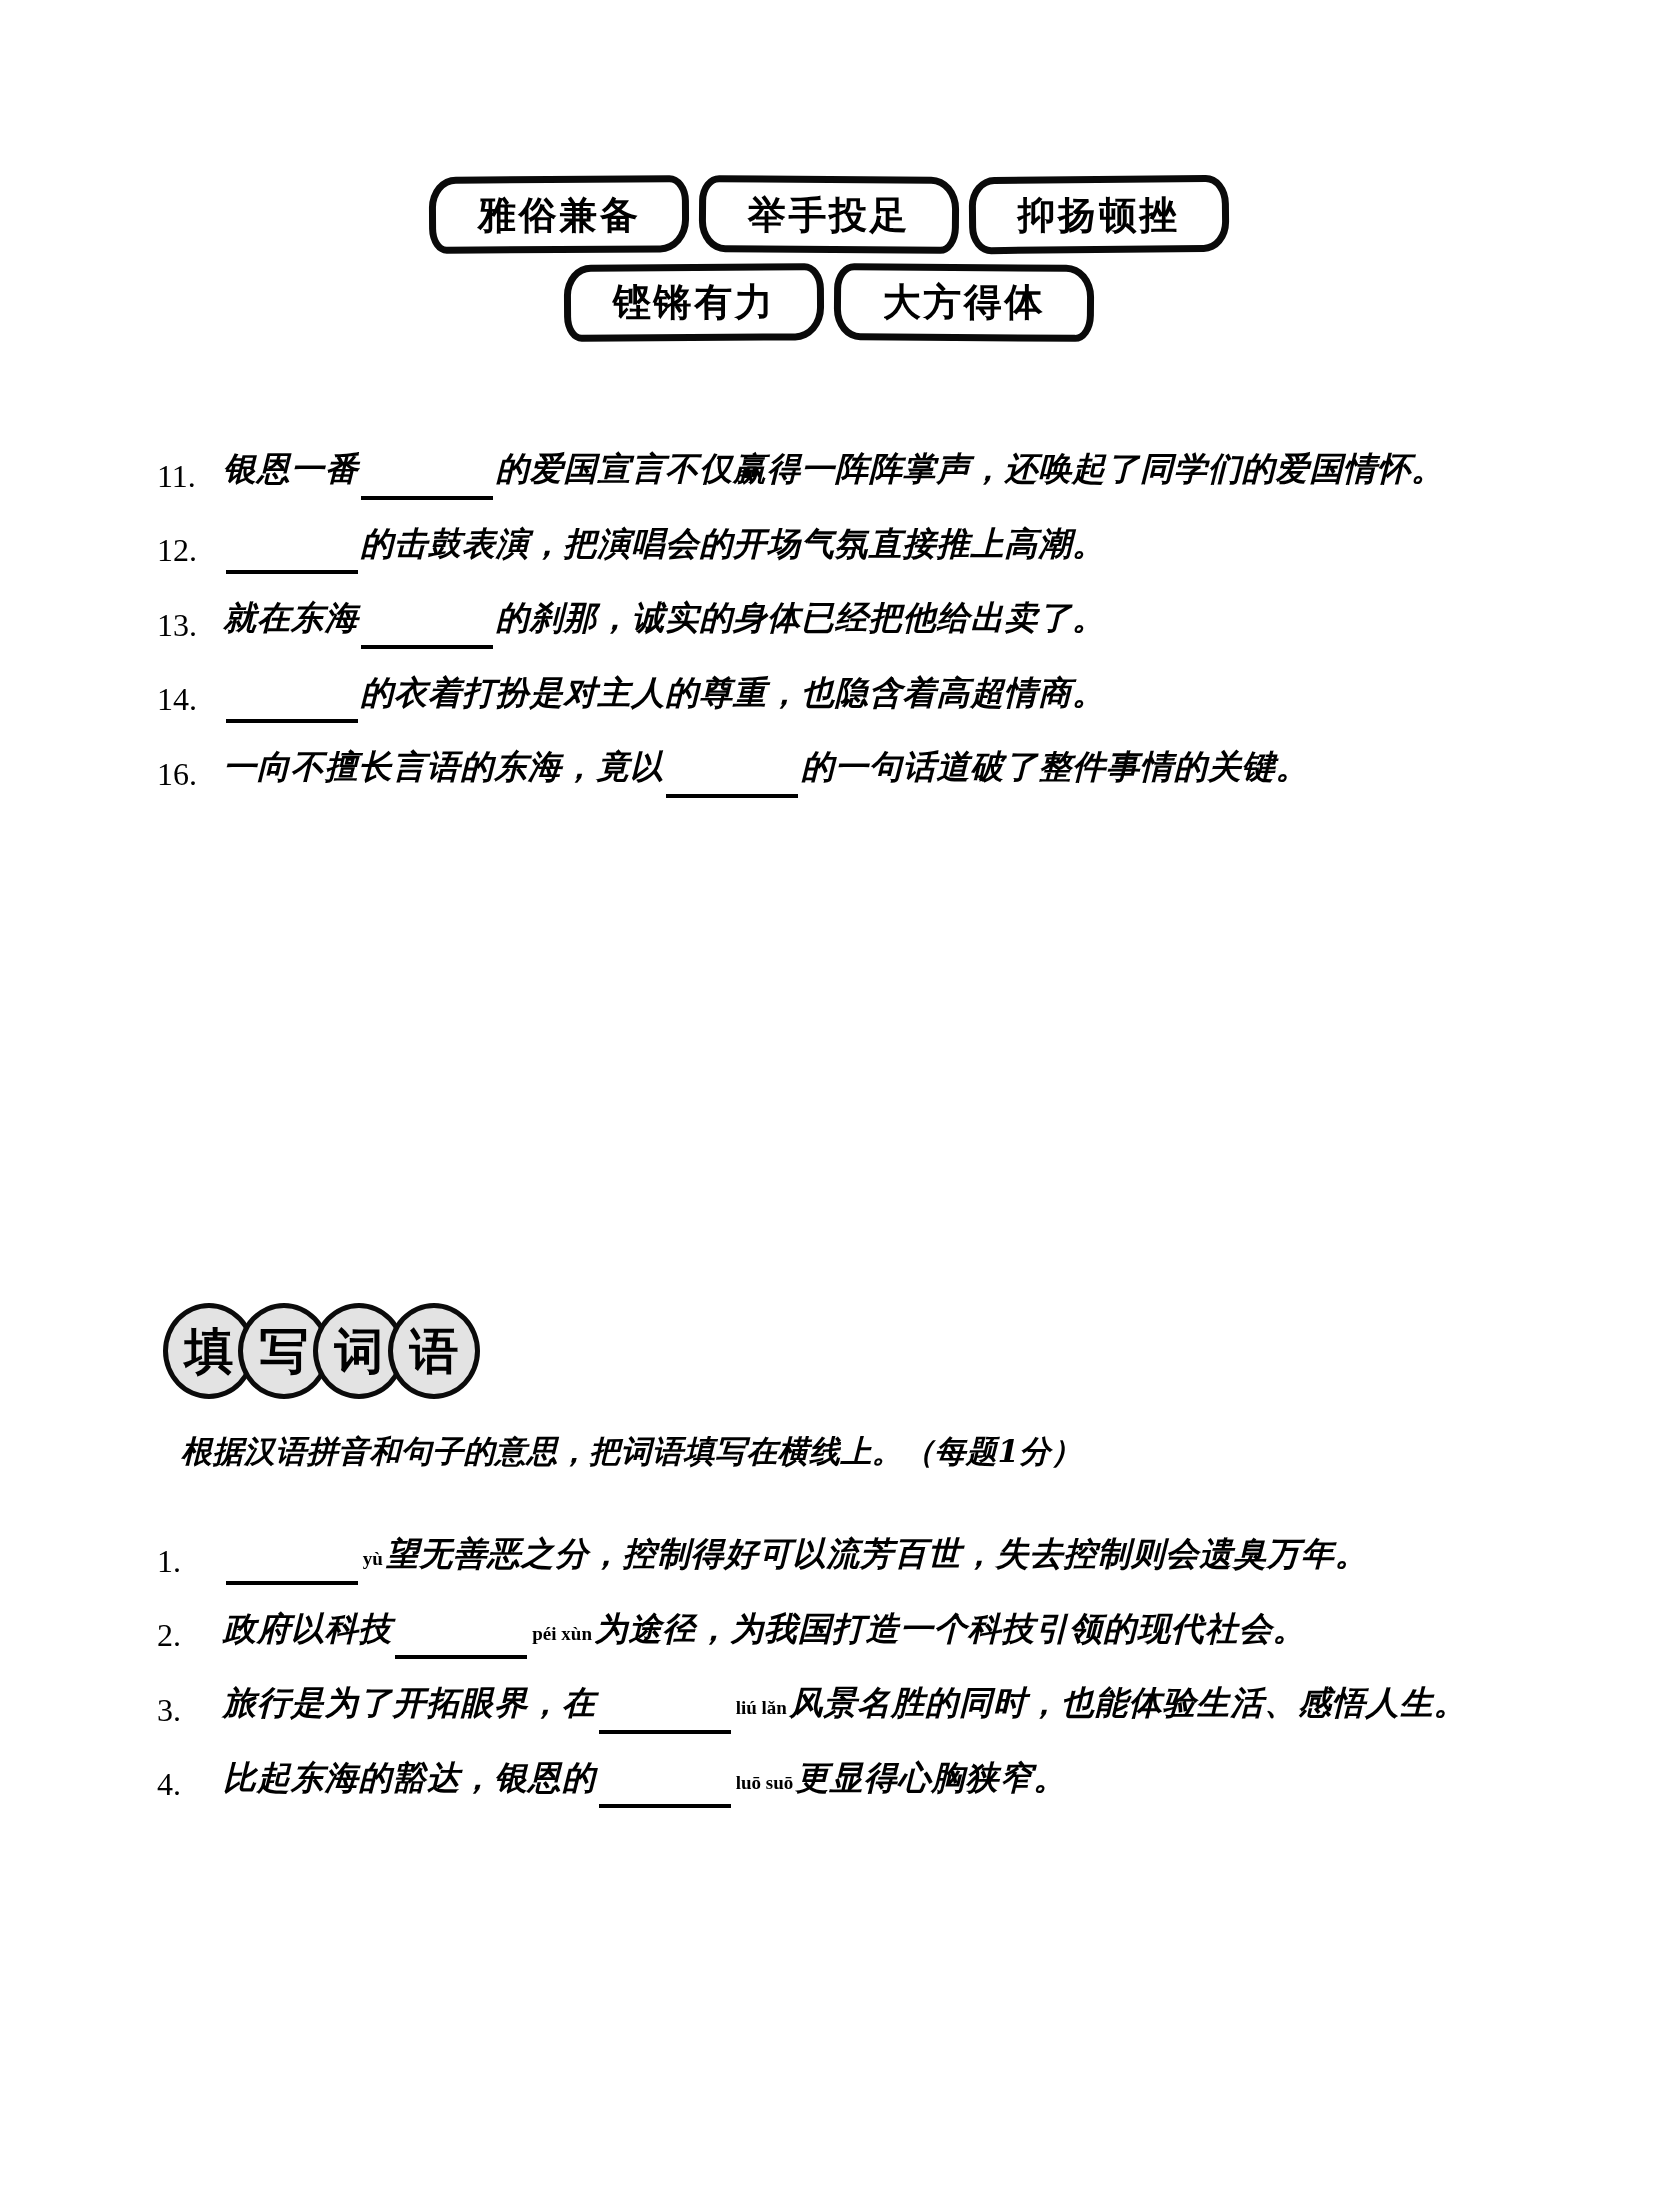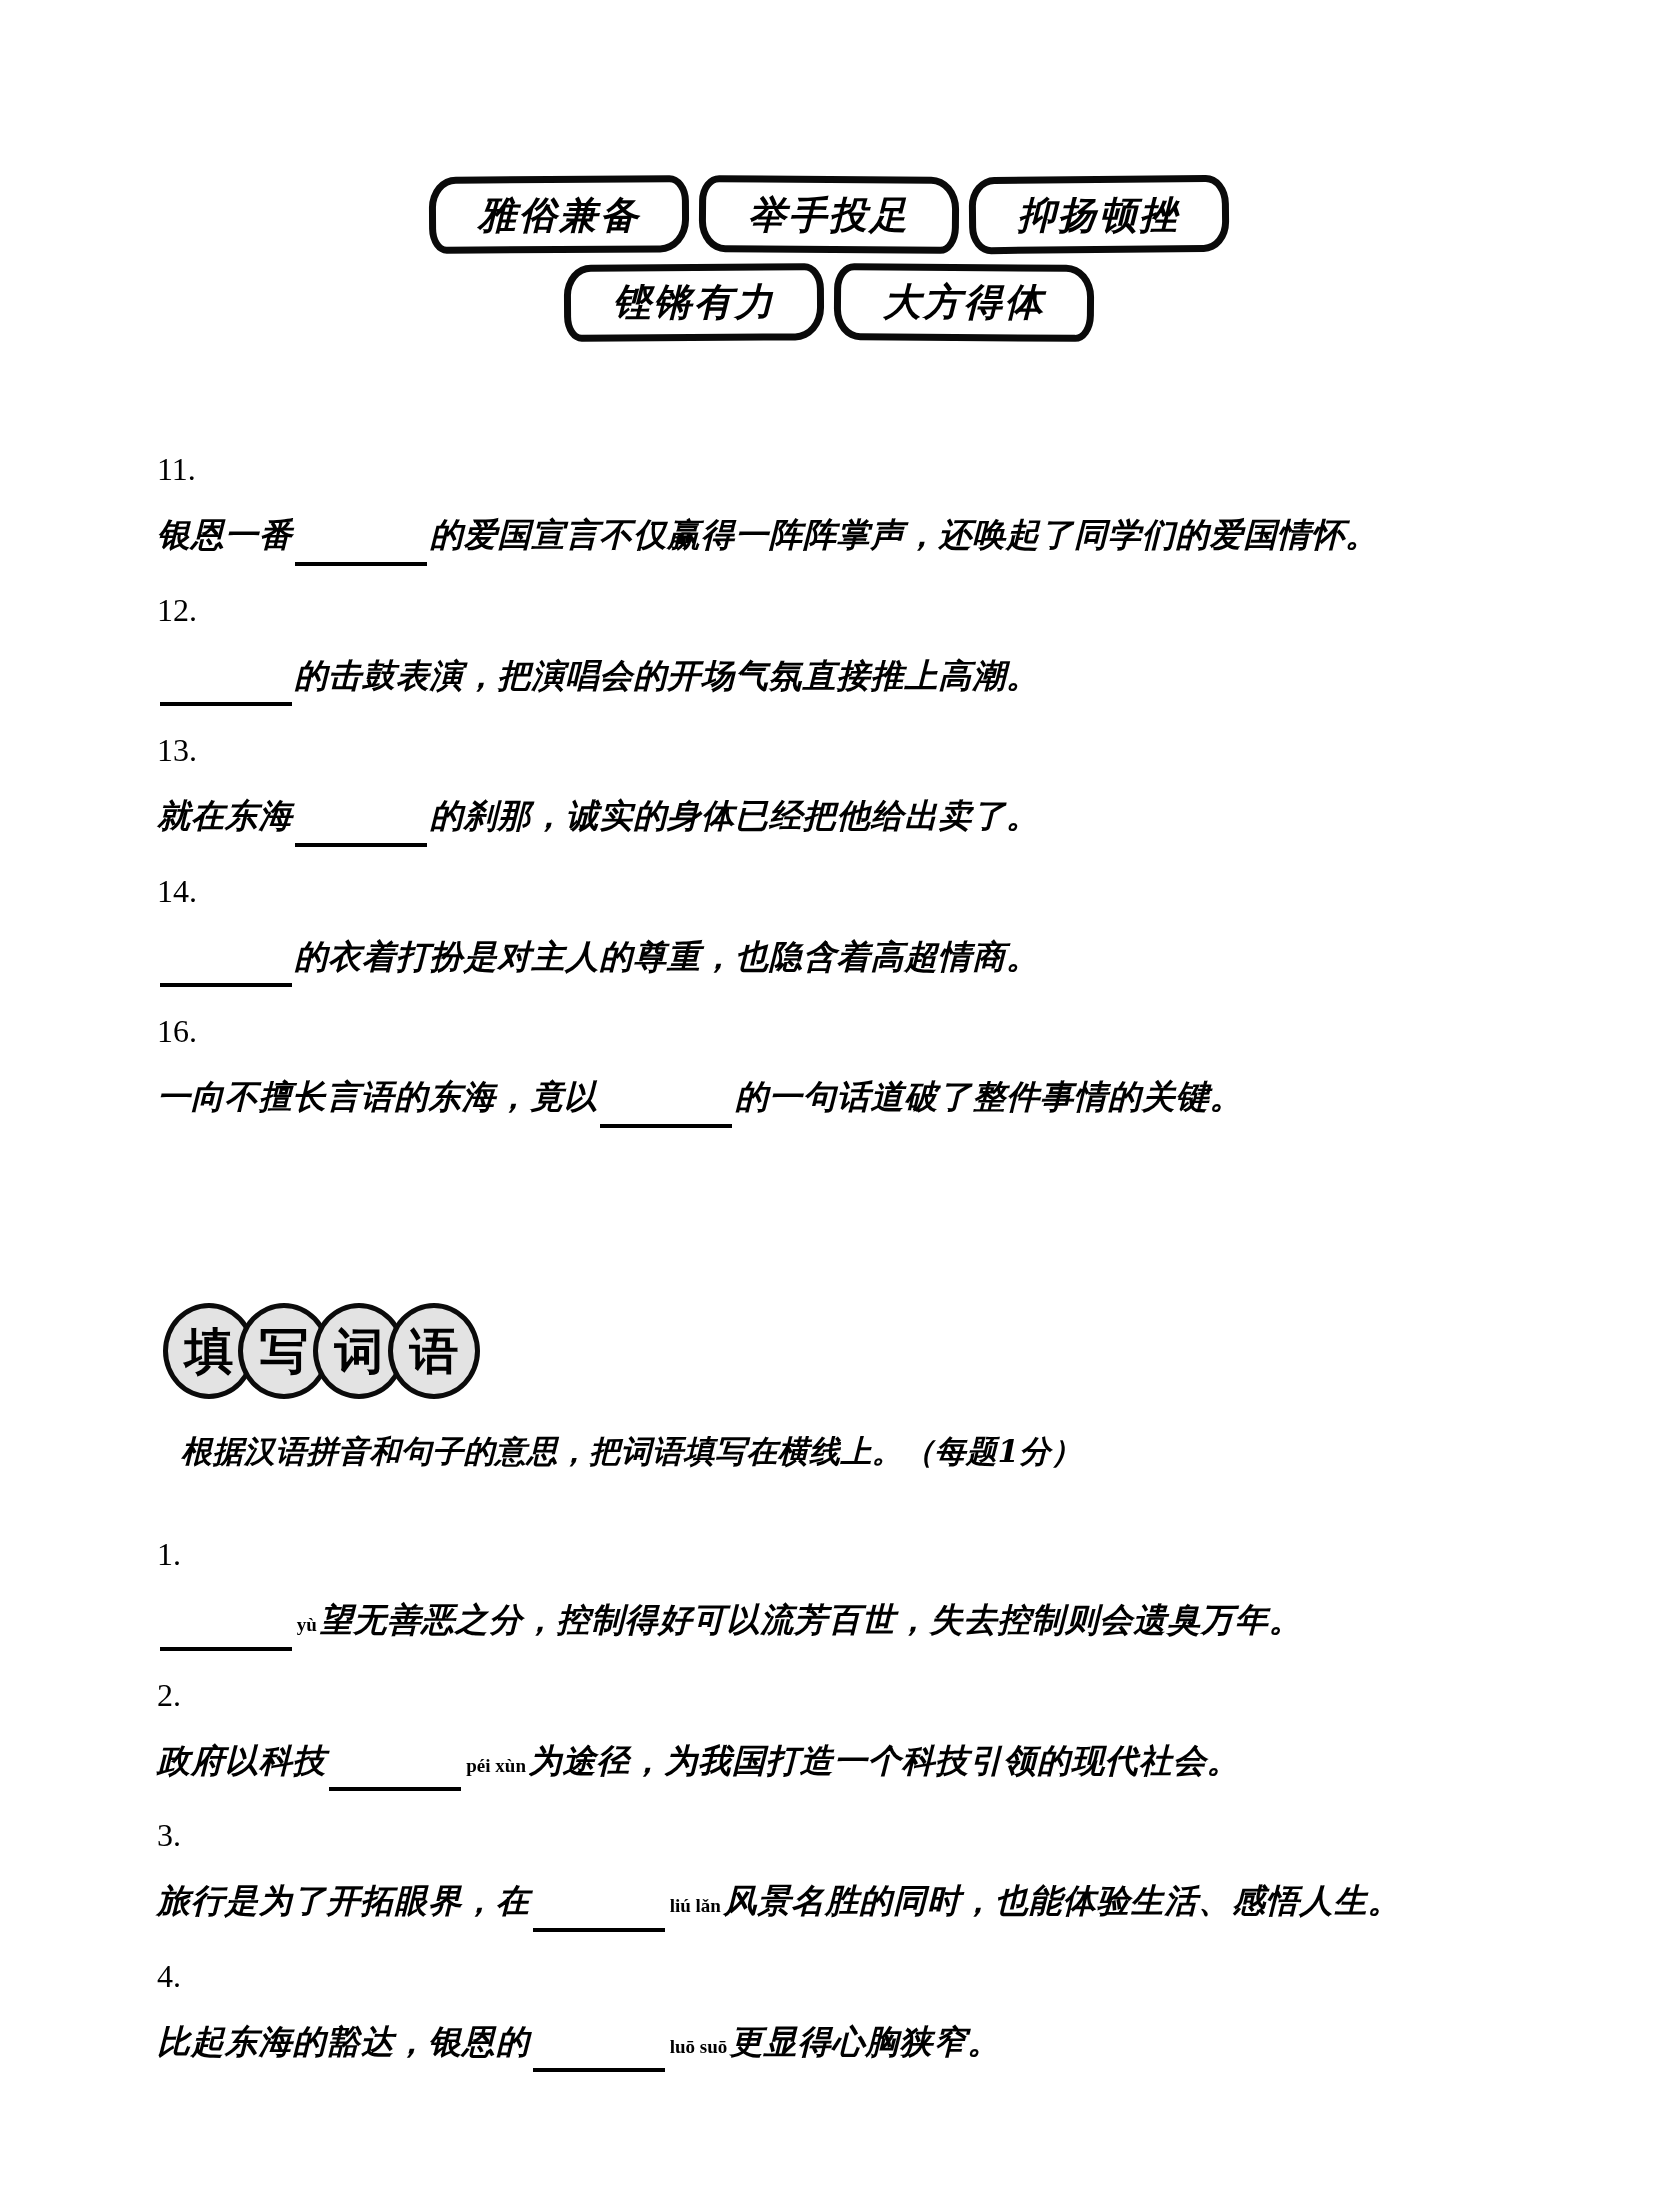--- a/index.html
+++ b/index.html
@@ -73,35 +73,34 @@
     border-top-right-radius: 23px 29px;
     border-bottom-right-radius: 25.6px 30px;
     border-bottom-left-radius: 22px 27px;
   }
   .wb-text {
     position: relative;
     font-family: "DejaVu Serif", "Liberation Serif", serif;
     font-size: 38px;
     font-weight: 700;
     letter-spacing: 2.6px;
-    font-style: italic;
     line-height: 1;
     white-space: nowrap;
   }
 
   
   .qlist {
     position: absolute;
     left: 157px;
     width: 1363px;
   }
   .q {
     display: flex;
-    flex-direction: column;
-    align-items: flex-start;
+    flex-direction: row;
+    align-items: flex-end;
     margin-bottom: 20px;
   }
   .q-num {
     flex: 0 0 66px;
     font-family: "Liberation Serif", "DejaVu Serif", serif;
     font-size: 32px;
     line-height: 48px;
     white-space: nowrap;
   }
   .q-body {

